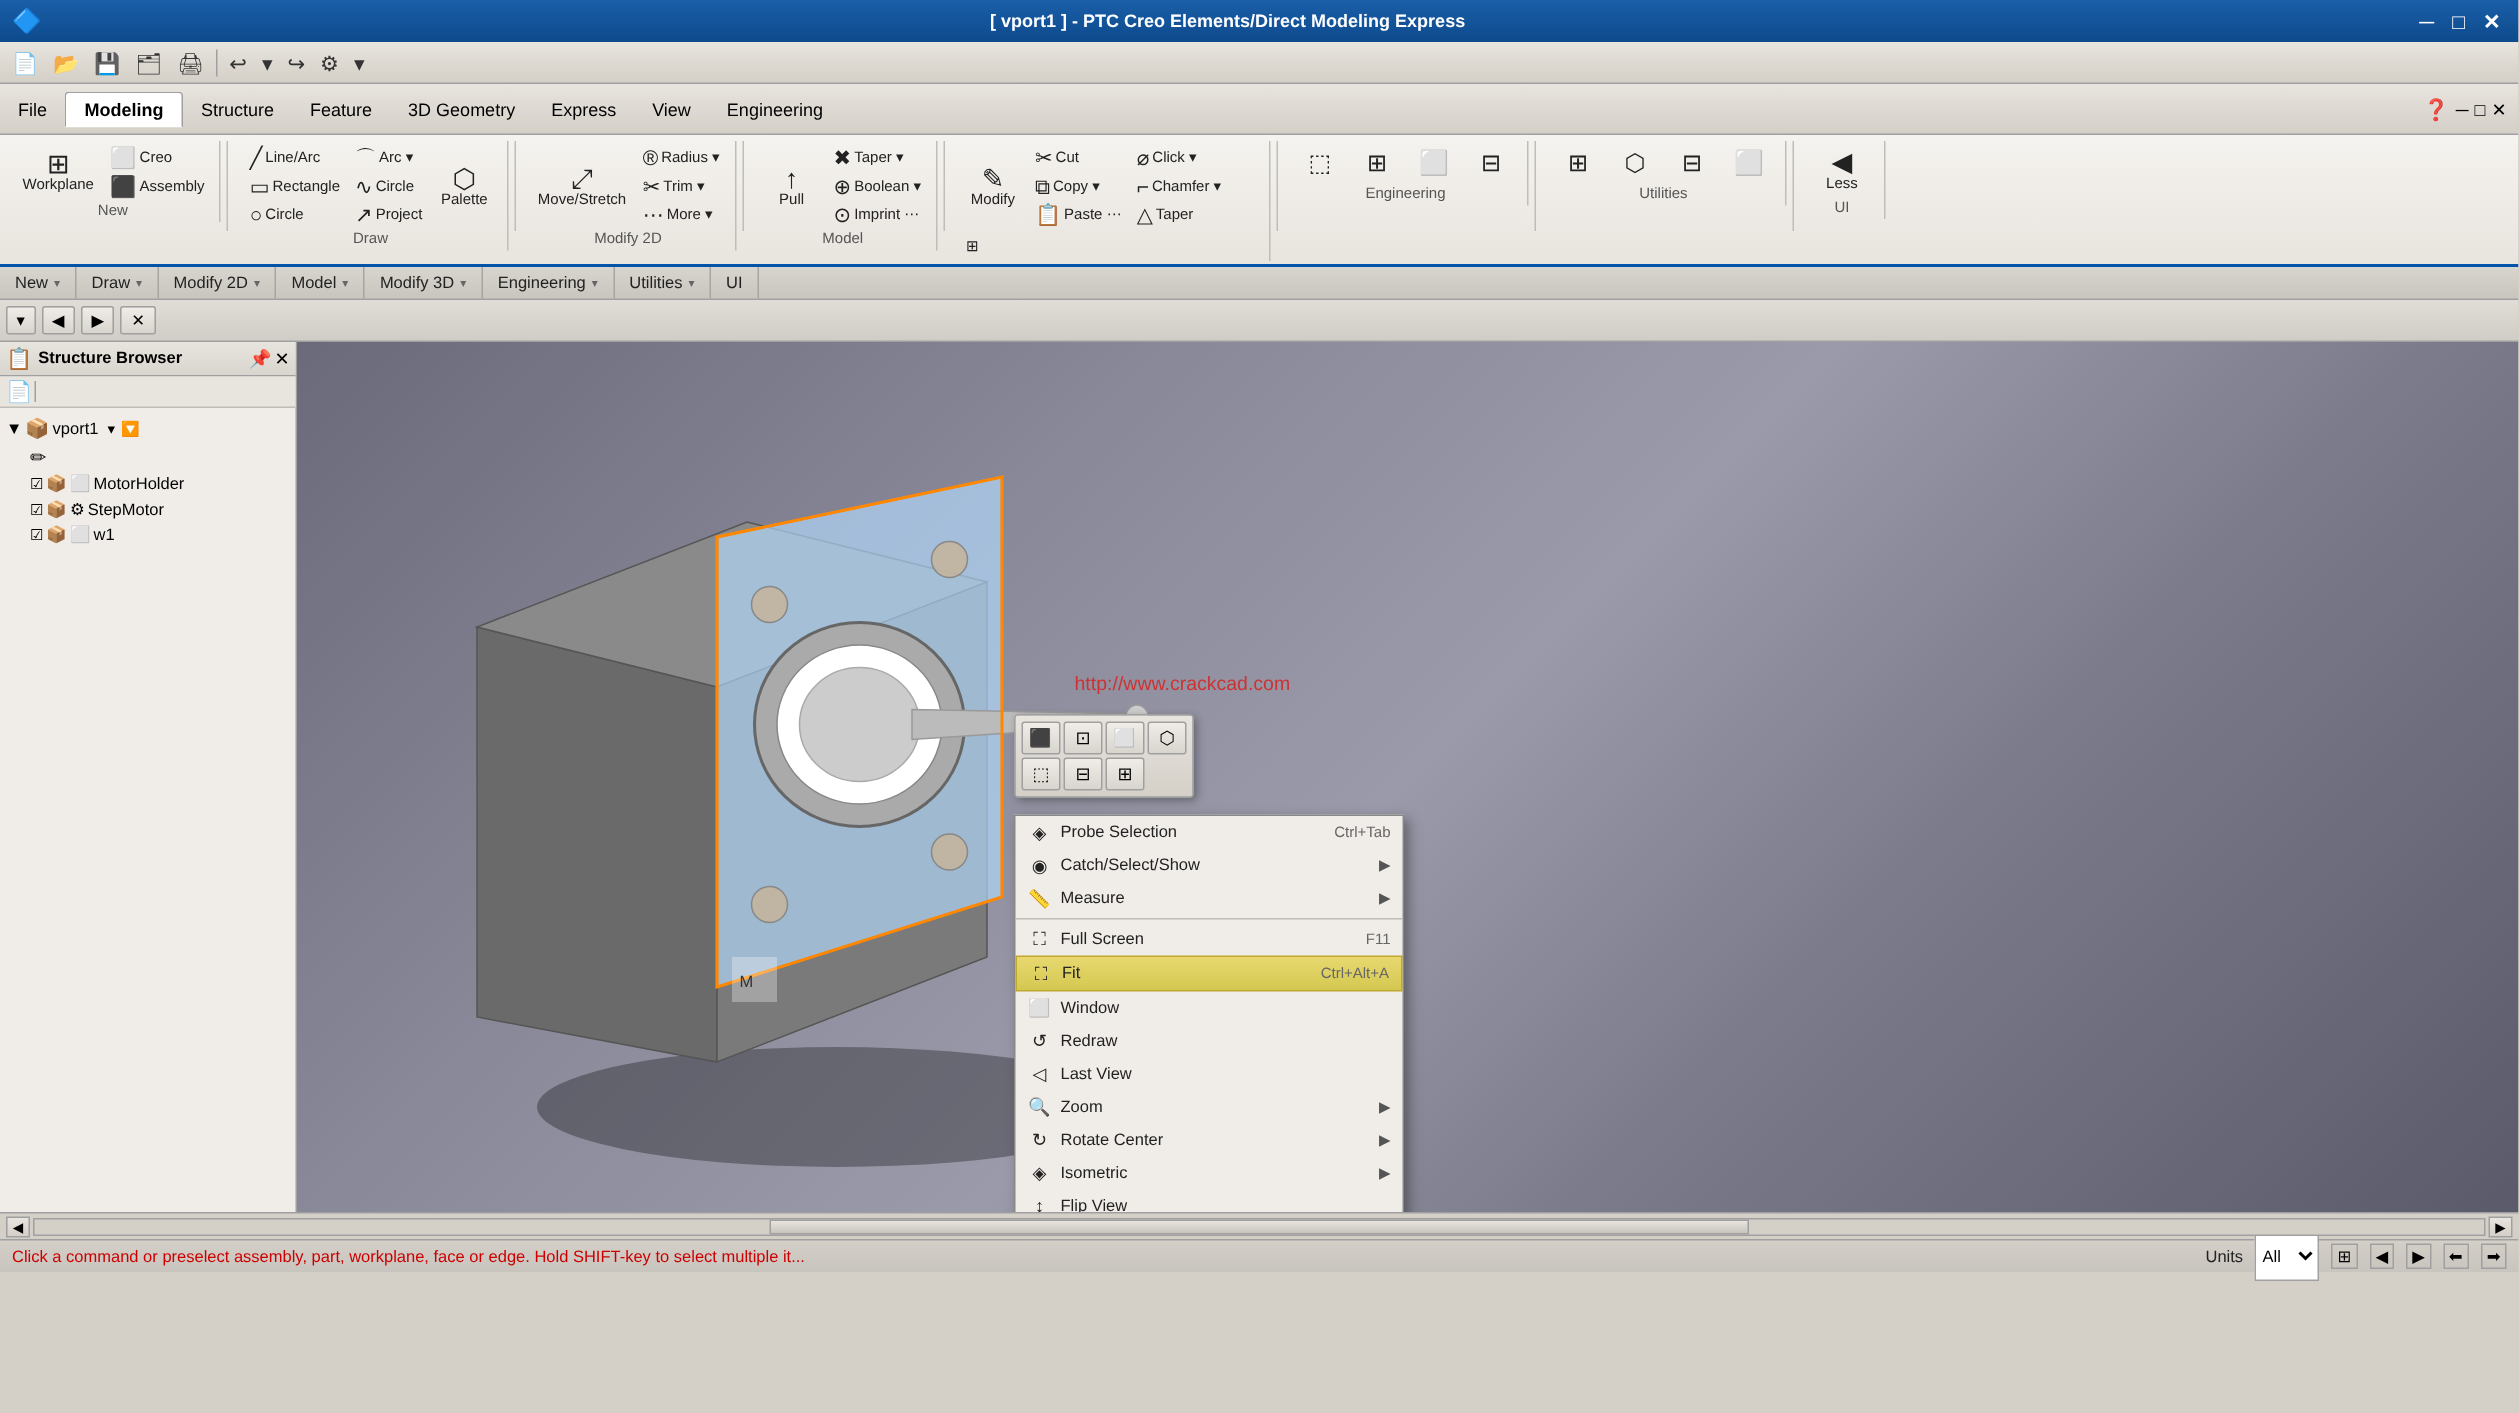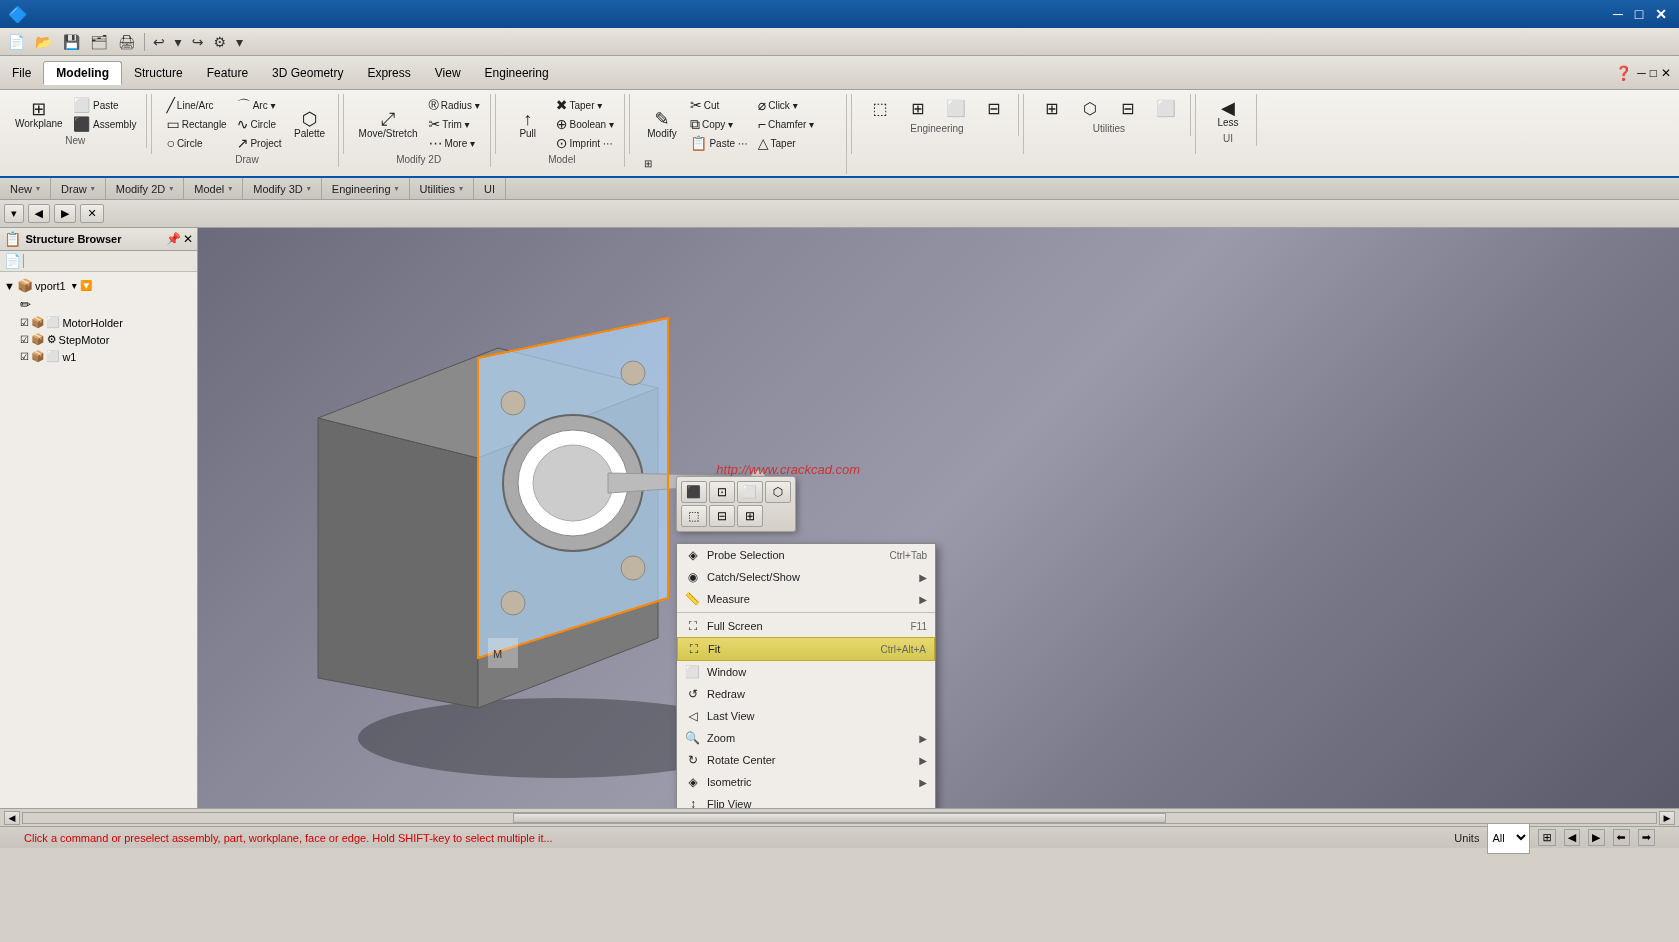--- a/index.html
+++ b/index.html
@@ -195,24 +195,22 @@
       position: relative;
     }
 
     
     #watermark {
       position: absolute;
       top: 38%;
       left: 35%;
       color: #cc3333;
       font-size: 13px;
-      font-style: italic;
       pointer-events: none;
       z-index: 5;
-      margin-top: 14px;
     }
 
     
     #popup-toolbar {
       position: absolute;
       top: 248px;
       left: 478px;
       background: linear-gradient(to bottom, #e8e4de, #d4d0c8);
       border: 1px solid #a0a0a0;
       border-radius: 3px;
@@ -268,21 +266,21 @@
     .cm-shortcut { color: #666; font-size: 10px; margin-left: auto; }
     .cm-separator { height: 1px; background: #c0bdb8; margin: 2px 0; }
 
     
     #status-bar {
       background: linear-gradient(to bottom, #d4d0c8, #c8c4be);
       height: 22px;
       border-top: 1px solid #a0a0a0;
       display: flex;
       align-items: center;
-      padding: 0 24px;
+      padding: 0 8px;
       font-size: 11px;
       color: #222;
     }
     #status-bar-right {
       margin-left: auto;
       display: flex;
       align-items: center;
       gap: 8px;
     }
 
@@ -330,20 +328,23 @@
       background: #c0bdb8;
       margin: 0 2px;
     }
   </style>
 </head>
 <body>
 
 <div id="title-bar">
   <div id="title-bar-left">
     <span style="font-size:16px;">🔷</span>
+  </div>
+  <div id="title-bar-center">
+    <span>[ vport1 ] - PTC Creo Elements/Direct Modeling Express</span>
   </div>
   <div id="title-bar-right">
     <span class="title-btn">─</span>
     <span class="title-btn">□</span>
     <span class="title-btn">✕</span>
   </div>
 </div>
 
 <div id="quick-access">
   <button class="qa-btn">📄</button>
@@ -381,21 +382,21 @@
 
     <div class="ribbon-group">
       <div class="ribbon-group-items">
         <button class="ribbon-btn ribbon-btn-large">
           <span class="ribbon-btn-icon">⊞</span>
           <span>Workplane</span>
         </button>
         <div style="display:flex; flex-direction:column; gap:1px;">
           <button class="ribbon-btn ribbon-btn-small">
             <span class="ribbon-btn-icon">⬜</span>
-            <span>Paste</span>
+            <span>Creo</span>
           </button>
           <button class="ribbon-btn ribbon-btn-small">
             <span class="ribbon-btn-icon">⬛</span>
             <span>Assembly</span>
           </button>
         </div>
       </div>
       <div class="ribbon-group-label">New</div>
     </div>
 

